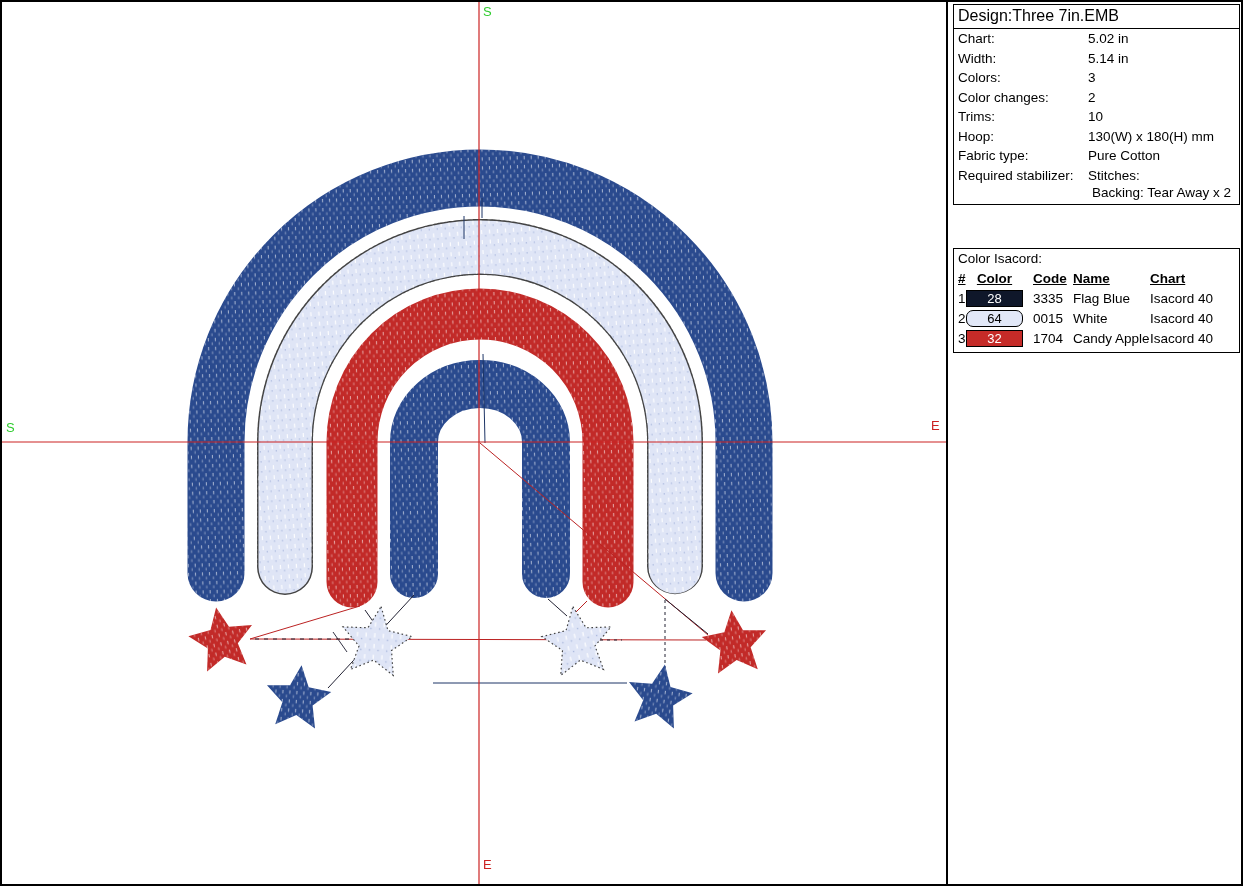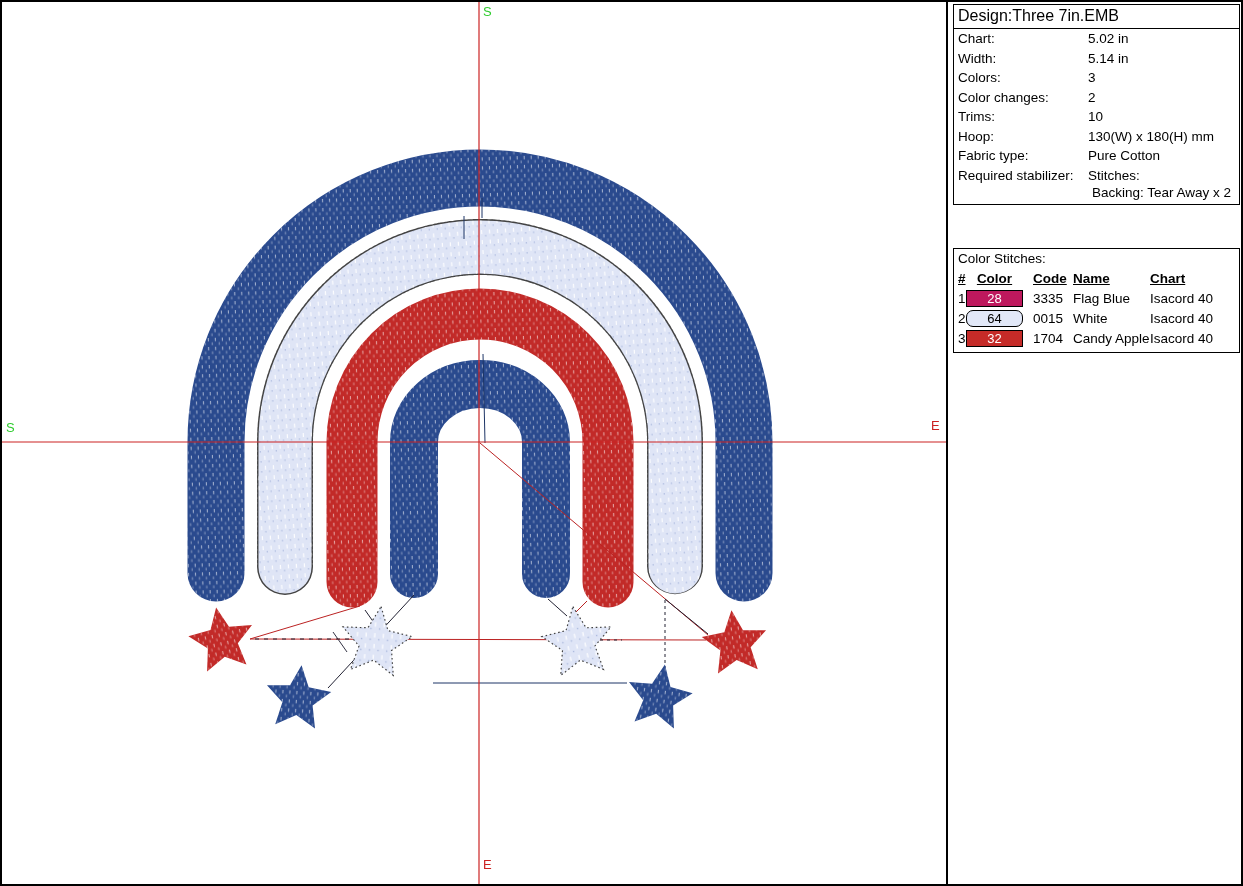--- a/index.html
+++ b/index.html
@@ -207,33 +207,33 @@
         <span class="stat-value">Pure Cotton</span>
       </div>
       <div class="stat-row">
         <span>Required stabilizer:</span>
         <span class="stat-value">Stitches:</span>
         <span class="stat-value2">Backing: Tear Away x 2</span>
       </div>
     </div>
 
     <div class="seq-box">
-      <div class="seq-title">Color Stitches:</div>
+      <div class="seq-title">Color Isacord:</div>
 
       <div class="seq-row seq-head">
         <span class="c-num">#</span>
         <span class="c-color">Color</span>
         <span class="c-code">Code</span>
         <span class="c-name">Name</span>
         <span class="c-chart">Chart</span>
       </div>
 
       <div class="seq-row">
         <span class="c-num">1.</span>
-        <span class="swatch" style="background-color: #be185d; color: rgb(255, 255, 255);">28</span>
+        <span class="swatch" style="background-color: #0f172a; color: rgb(255, 255, 255);">28</span>
         <span class="c-code">3335</span>
         <span class="c-name">Flag Blue</span>
         <span class="c-chart">Isacord 40</span>
       </div>
 
       <div class="seq-row">
         <span class="c-num">2.</span>
         <span class="swatch" style="background-color: rgb(226, 232, 248); color: rgb(0, 0, 0); border-radius: 7px;">64</span>
         <span class="c-code">0015</span>
         <span class="c-name">White</span>

